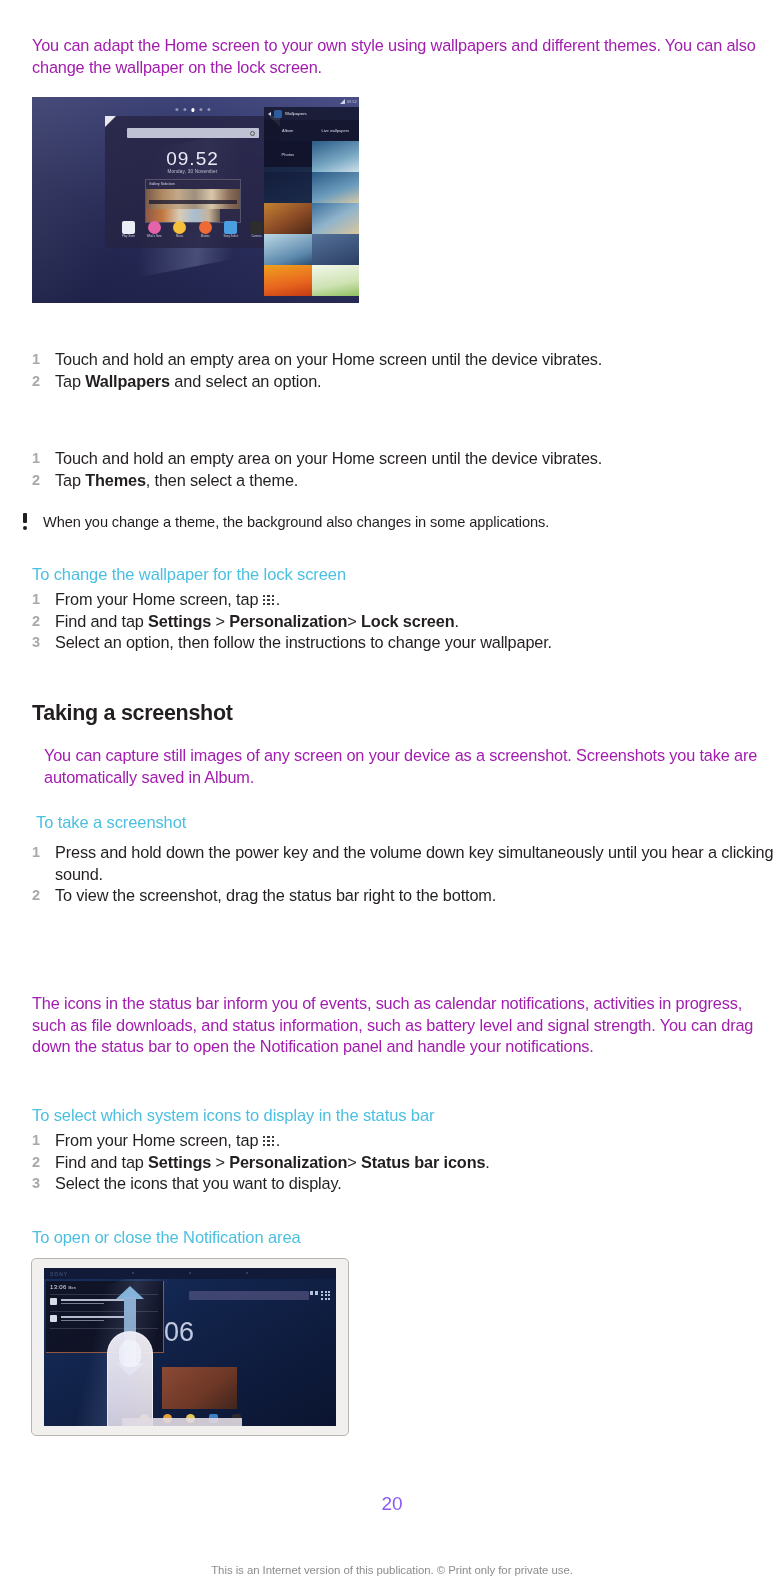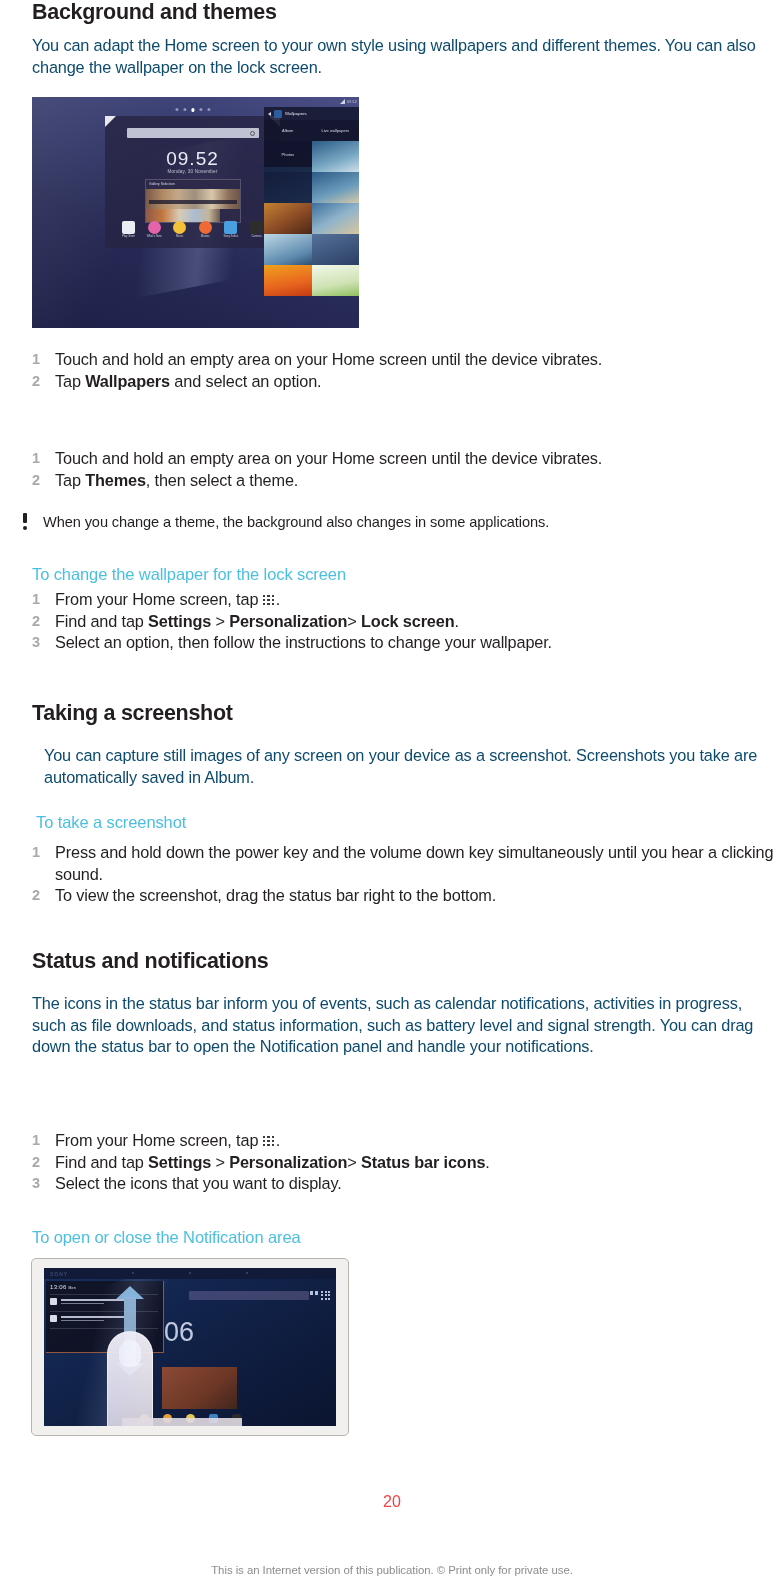--- a/index.html
+++ b/index.html
@@ -38,21 +38,21 @@
     color: #4cbfe1;
     margin: 0;
     line-height: 1.15;
     letter-spacing: -0.1px;
   }
 
   p.body-text {
     font-size: 16.3px;
     line-height: 21.5px;
     margin: 0;
-    color: #0c4a6e;
+    color: #a21caf;
     letter-spacing: -0.15px;
   }
 
   ol.steps {
     list-style: none;
     margin: 0;
     padding: 0;
     counter-reset: step;
   }
   ol.steps > li {
@@ -123,21 +123,21 @@
     height: 2.4px;
     background: #3b3b3b;
   }
 
   
   .img-home {
     position: absolute;
     left: 32px;
     top: 97px;
     width: 327px;
-    height: 231px;
+    height: 206px;
     overflow: hidden;
     background: #15803d;
   }
   .hs-wall {
     position: absolute; inset: 0;
     background:
       linear-gradient(118deg, rgba(255,255,255,0.10) 0%, rgba(255,255,255,0) 38%),
       linear-gradient(200deg, #4a4f86 0%, #353a6e 30%, #262a55 62%, #1d2047 100%);
   }
   .hs-wall::after {
@@ -323,41 +323,38 @@
   .tb-stand {
     position:absolute; left:78px; bottom:-14px; width:120px; height:22px;
     background: rgba(225,218,226,0.9);
   }
 
   .page-number {
     position: absolute;
     left: 0; right: 0;
     top: 1493px;
     text-align: center;
-    color: #ef4444;
-    font-size: 16px;
+    color: #8b5cf6;
+    font-size: 19px;
   }
   .footer {
     position: absolute;
     left: 0; right: 0;
     top: 1564px;
     text-align: center;
     color: #8c8c8c;
     font-size: 11.4px;
     letter-spacing: -0.05px;
   }
 </style>
 </head>
 <body>
 
 <div class="page">
 
-  <div style="position:absolute; left:32px; top:1px;">
-    <h1 class="section-title">Background and themes</h1>
-  </div>
 
   <div style="position:absolute; left:32px; top:35px; width:742px;">
     <p class="body-text">You can adapt the Home screen to your own style using wallpapers and different themes. You can also change the wallpaper on the lock screen.</p>
   </div>
 
   <div class="img-home">
     <div class="hs-wall"></div>
 
     <div class="hs-dots">
       <span></span>
@@ -483,27 +480,27 @@
   <div style="position:absolute; left:36px; top:813px; width:742px;">
     <h2 class="sub-title">To take a screenshot</h2>
   </div>
   <div style="position:absolute; left:32px; top:842px; width:742px;">
     <ol class="steps">
       <li><span>Press and hold down the power key and the volume down key simultaneously until you hear a clicking sound.</span></li>
       <li><span>To view the screenshot, drag the status bar right to the bottom.</span></li>
     </ol>
   </div>
 
-  <div style="position:absolute; left:32px; top:950px;">
-    <h1 class="section-title">Status and notifications</h1>
-  </div>
   <div style="position:absolute; left:32px; top:993px; width:748px;">
     <p class="body-text">The icons in the status bar inform you of events, such as calendar notifications, activities in progress, such as file downloads, and status information, such as battery level and signal strength. You can drag down the status bar to open the Notification panel and handle your notifications.</p>
   </div>
 
+  <div style="position:absolute; left:32px; top:1106px; width:742px;">
+    <h2 class="sub-title">To select which system icons to display in the status bar</h2>
+  </div>
   <div style="position:absolute; left:32px; top:1130px; width:742px;">
     <ol class="steps">
       <li><span>From your Home screen, tap </span><span class="grid-icon"><i style="left:0;top:0"></i><i style="left:4.5px;top:0"></i><i style="left:9px;top:0"></i><i style="left:0;top:4px"></i><i style="left:4.5px;top:4px"></i><i style="left:9px;top:4px"></i><i style="left:0;top:8px"></i><i style="left:4.5px;top:8px"></i><i style="left:9px;top:8px"></i></span><span>.</span></li>
       <li><span>Find and tap </span><span class="b">Settings</span><span> &gt; </span><span class="b">Personalization</span><span>&gt; </span><span class="b">Status bar icons</span><span>.</span></li>
       <li><span>Select the icons that you want to display.</span></li>
     </ol>
   </div>
 
   <div style="position:absolute; left:32px; top:1228px; width:742px;">
     <h2 class="sub-title">To open or close the Notification area</h2>

